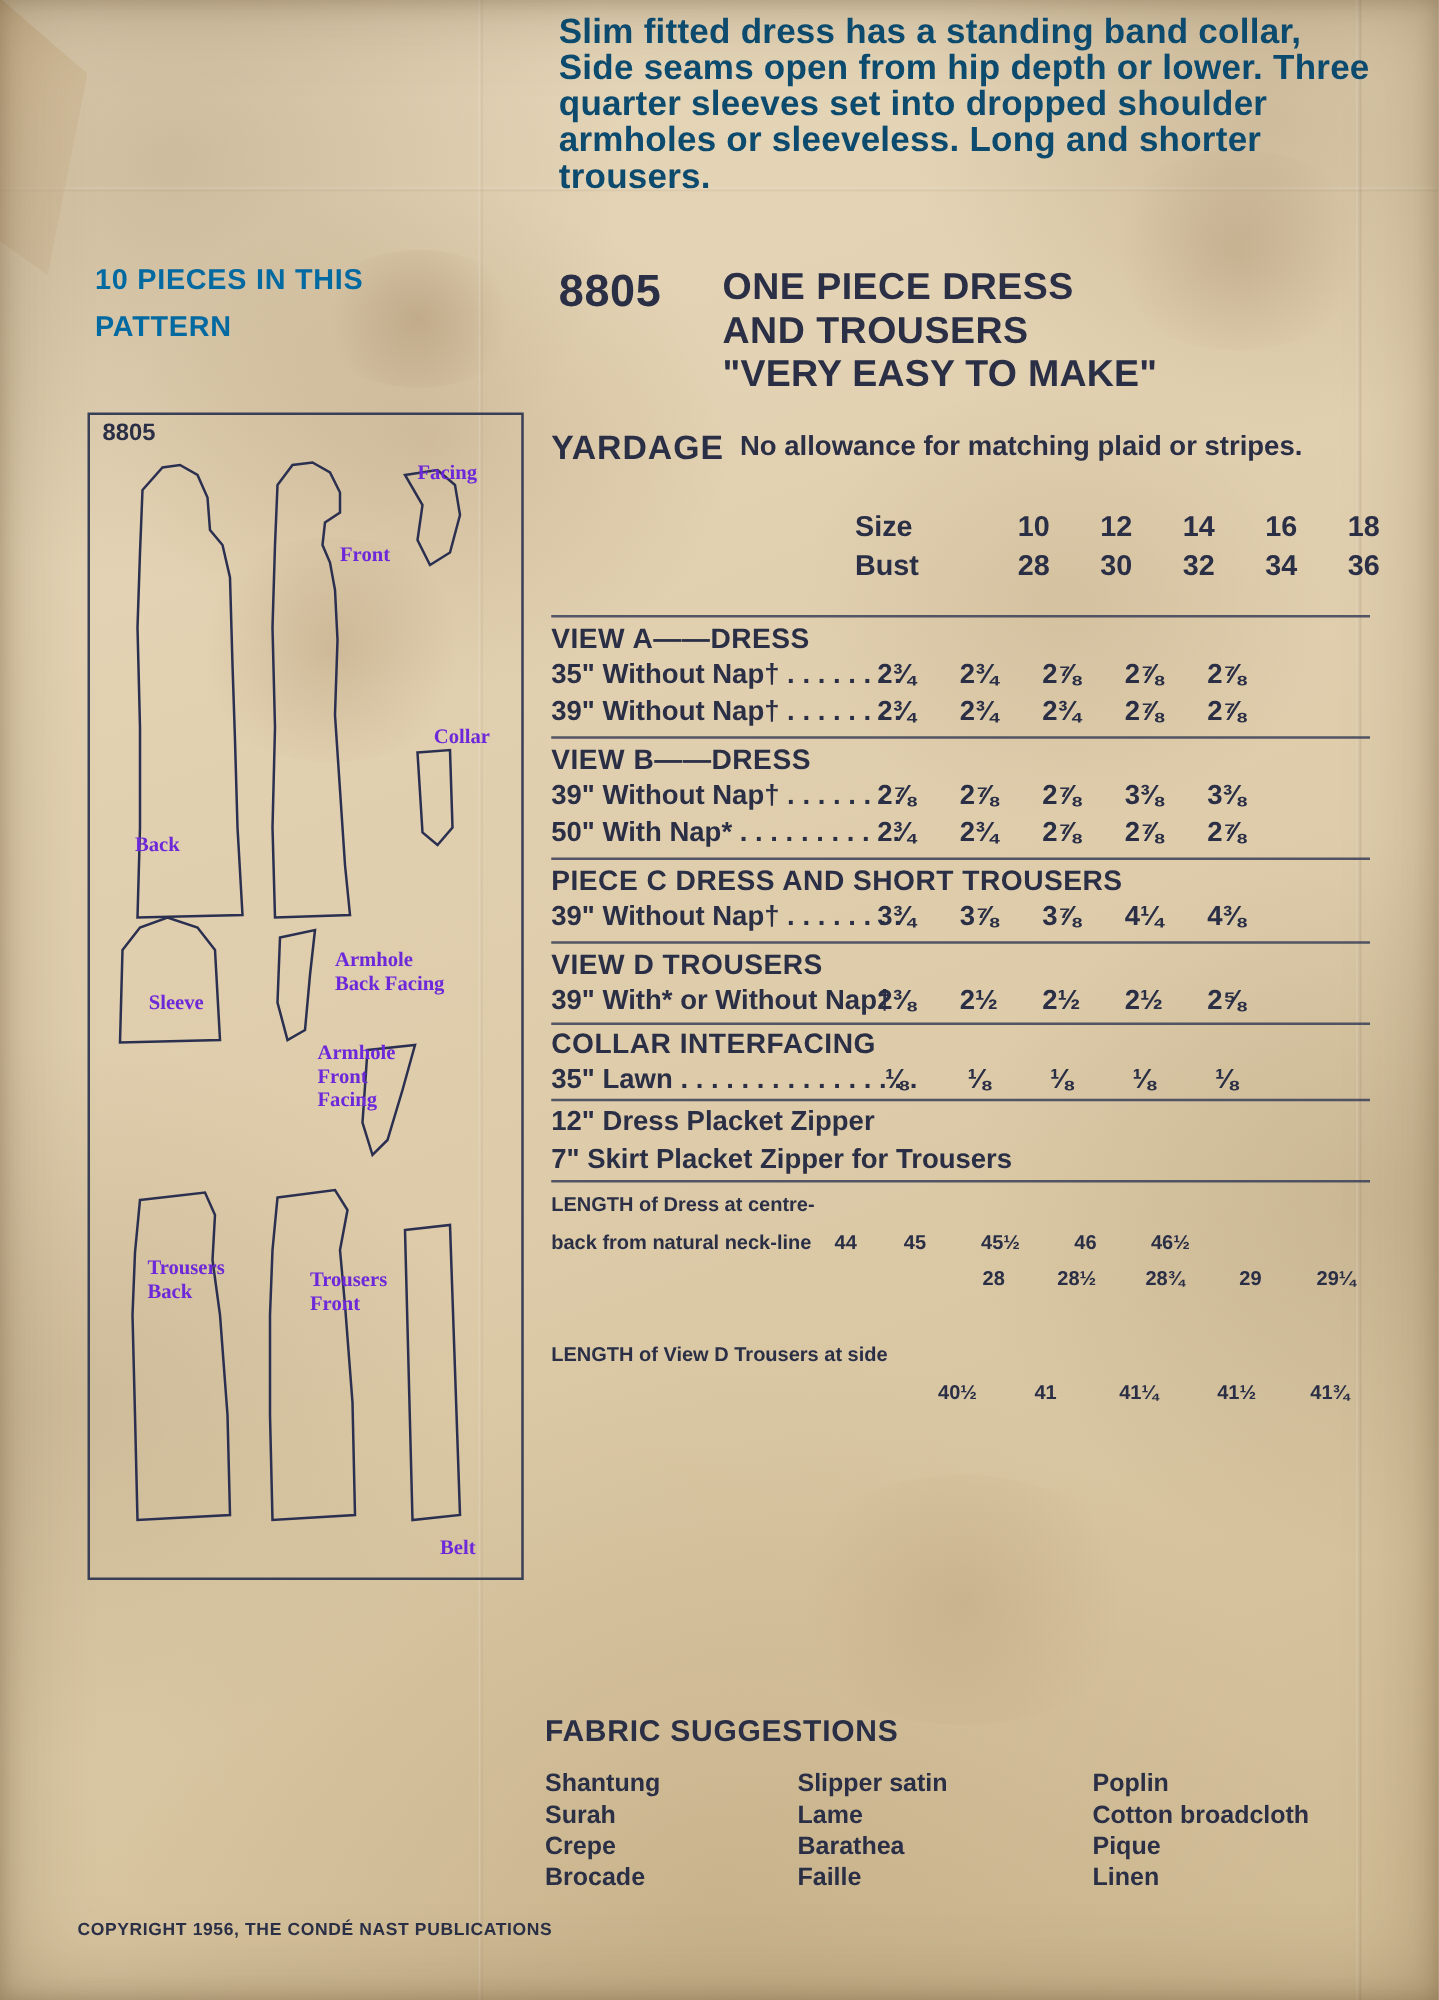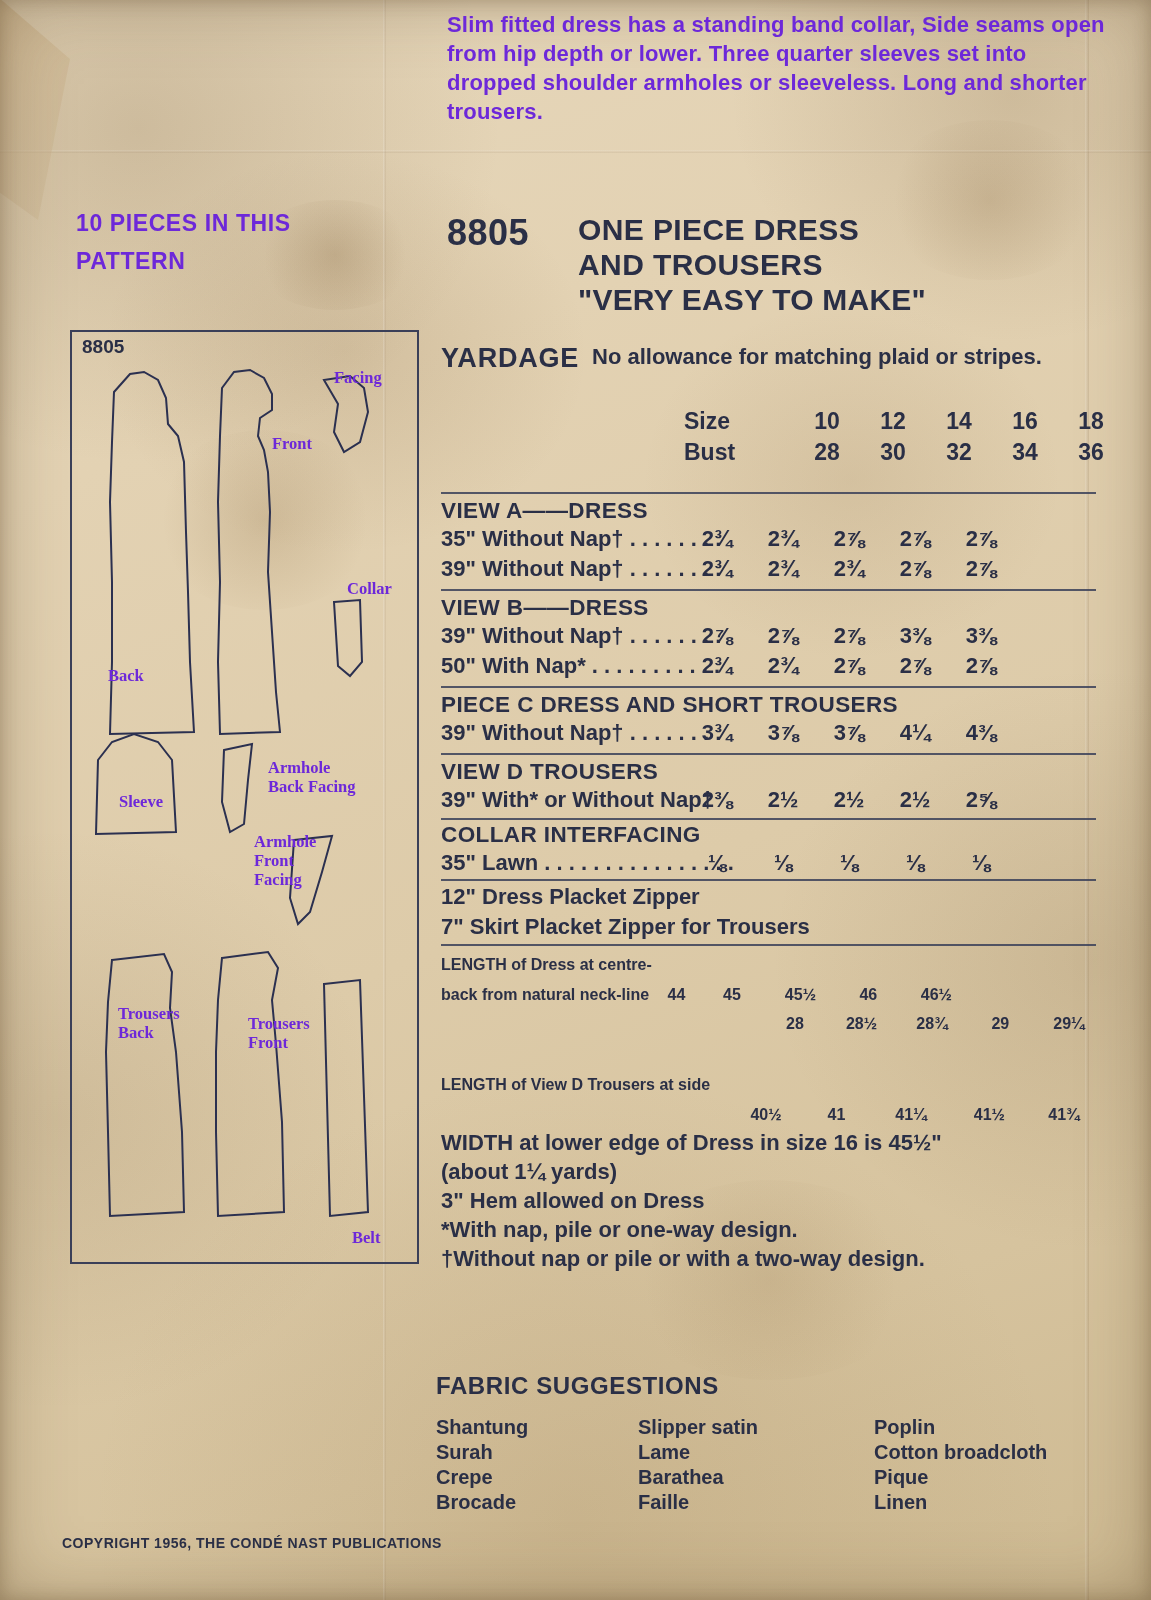--- a/index.html
+++ b/index.html
@@ -58,35 +58,35 @@
     border-radius: 50%;
     pointer-events: none;
   }
 
   .content { position: absolute; inset: 0; }
 
   
   .blurb {
     position: absolute;
     left: 447px; top: 10px; width: 660px;
-    font-size: 22px;
+    font-size: 28px;
     line-height: 29px;
     font-weight: bold;
     letter-spacing: 0.2px;
-    color: #6d28d9;
+    color: #0c4a6e;
   }
 
   .pieces-note {
     position: absolute;
     left: 76px; top: 204px; width: 300px;
     font-size: 23px;
     line-height: 38px;
     font-weight: bold;
     letter-spacing: 0.6px;
-    color: #6d28d9;
+    color: #0369a1;
   }
 
   .pattern-number {
     position: absolute;
     left: 447px; top: 212px;
     font-size: 36px;
     font-weight: bold;
     letter-spacing: 0.5px;
   }
   .title-block {
@@ -426,27 +426,20 @@
     <div>LENGTH of View D Trousers at side</div>
     <div class="nums" style="padding-left:290px;">
       <span style="width:70px">40½</span>
       <span style="width:62px">41</span>
       <span style="width:78px">41¼</span>
       <span style="width:70px">41½</span>
       <span style="width:70px">41¾</span>
     </div>
   </div>
 
-  <div class="footnotes" style="top:1128px;">
-    <div>WIDTH at lower edge of Dress in size 16 is 45½"</div>
-    <div>(about 1¼ yards)</div>
-    <div>3" Hem allowed on Dress</div>
-    <div>*With nap, pile or one-way design.</div>
-    <div>†Without nap or pile or with a two-way design.</div>
-  </div>
 
   <div class="diagram">
     <div class="dnum">8805</div>
     <svg width="345" height="930" viewBox="0 0 345 930">
       <g fill="none" stroke="#2b3050" stroke-width="2">
 
         <path d="M42 60 L58 42 L72 40 L86 48 L94 66 L96 92 L106 104 L112 130 L114 200 L116 260 L118 330 L122 400 L38 402 L40 330 L40 250 L38 170 L40 110 Z"></path>
 
         <path d="M150 56 L162 40 L178 38 L192 46 L200 62 L200 78 L188 86 L186 104 L192 118 L196 140 L198 180 L196 240 L200 300 L204 360 L208 400 L148 402 L146 330 L148 250 L146 170 L148 104 Z"></path>
 

